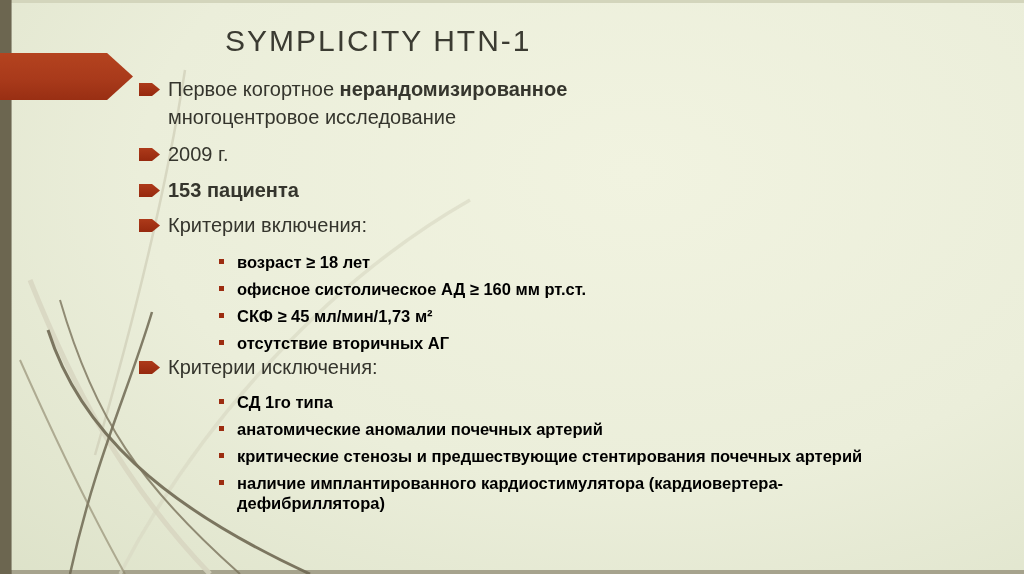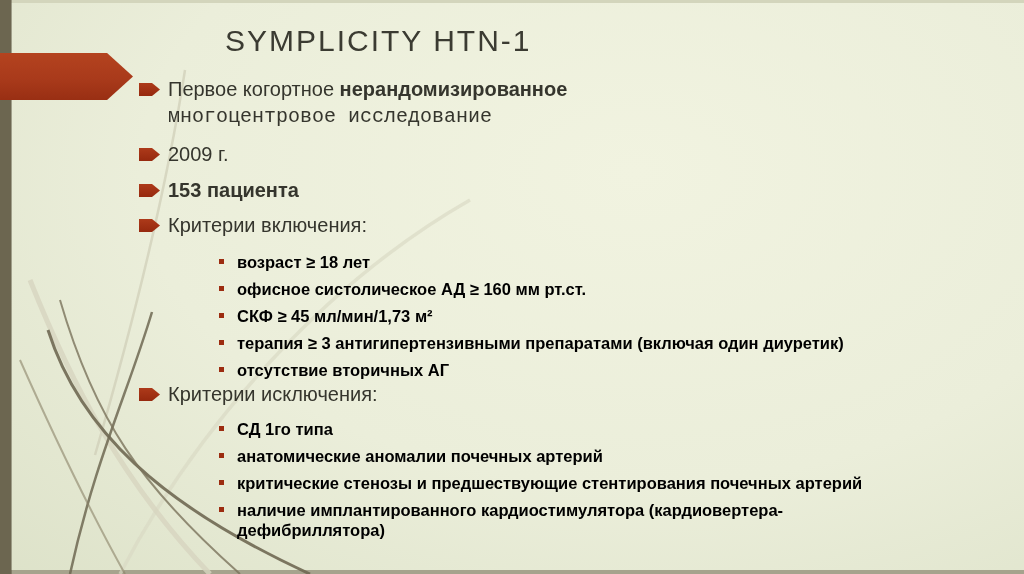--- a/index.html
+++ b/index.html
@@ -30,21 +30,21 @@
   .content{position:absolute;left:139px;top:75px;width:860px;color:#35352d;}
   .lvl1{display:flex;align-items:flex-start;font-size:20px;line-height:28px;}
   .lvl1 .arrow-bullet{
     flex:0 0 21px;width:21px;height:13px;margin:8px 8px 0 0;
     background:linear-gradient(180deg,#ad3a1a,#96290e);
     clip-path:polygon(0 0,62% 0,100% 50%,62% 100%,0 100%);
     filter:drop-shadow(0 1px 1px rgba(70,60,35,.4));
   }
   .lvl1-text{max-width:720px;}
   .b{font-weight:700;}
-  .block{display:block;font-family:Liberation Mono, monospace;}
+  .block{display:block;}
   .mt-year{margin-top:9px;}
   .mt-patients{margin-top:8px;}
   .mt-incl{margin-top:7px;}
   .mt-excl{margin-top:0;}
   ul.sublist{list-style:none;margin:13px 0 0 0;padding:0 0 0 80px;}
   ul.sublist.second{margin-top:11px;}
   ul.sublist li{
     position:relative;font-size:16.5px;line-height:20px;margin-bottom:7px;
     padding-left:18px;max-width:680px;color:#000000;font-weight:bold;
   }
@@ -93,21 +93,21 @@
 
   <div class="lvl1 mt-incl">
     <span class="arrow-bullet"></span>
     <span class="lvl1-text">Критерии включения:</span>
   </div>
 
   <ul class="sublist">
     <li><span class="sq"></span><span>возраст ≥ 18 лет</span></li>
     <li><span class="sq"></span><span>офисное систолическое АД ≥ 160 мм рт.ст.</span></li>
     <li><span class="sq"></span><span>СКФ ≥ 45 мл/мин/1,73 м²</span></li>
-    <li><span class="sq"></span><span>терапия ≥ 3 антигипертензивными препаратами (включая один диуретик)</span></li>
+    <li><span class="sq"></span></li>
     <li><span class="sq"></span><span>отсутствие вторичных АГ</span></li>
   </ul>
 
   <div class="lvl1 mt-excl">
     <span class="arrow-bullet"></span>
     <span class="lvl1-text">Критерии исключения:</span>
   </div>
 
   <ul class="sublist second">
     <li><span class="sq"></span><span>СД 1го типа</span></li>

